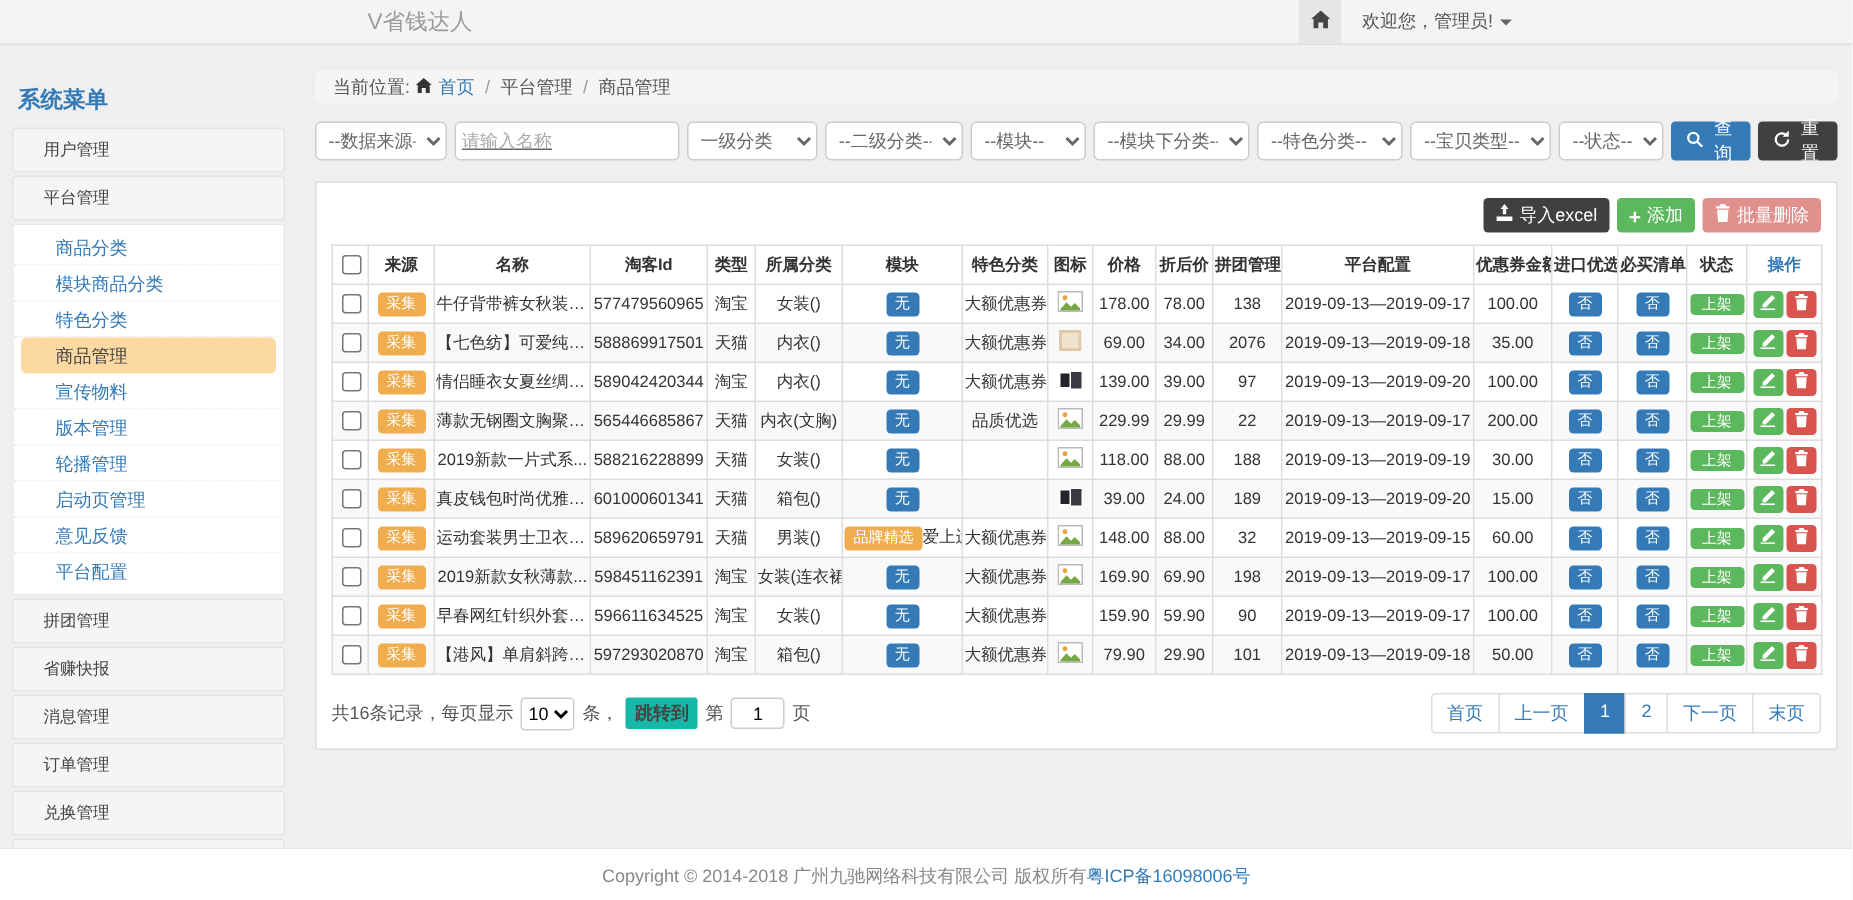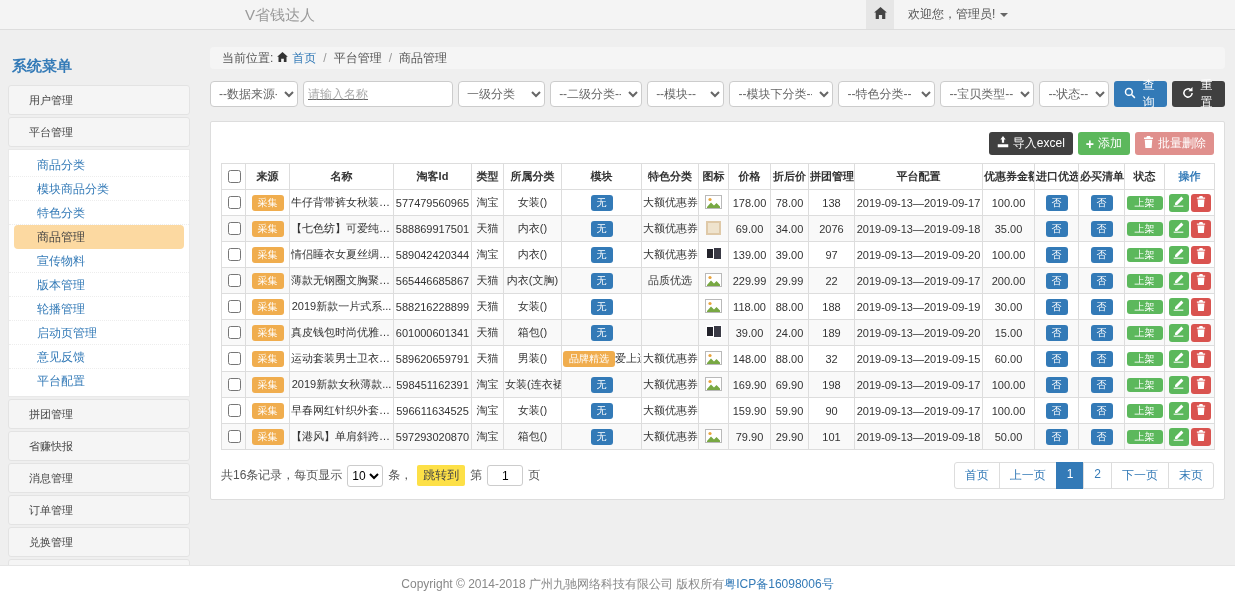--- a/index.html
+++ b/index.html
@@ -53,21 +53,21 @@
   .badge-orange { background:#f0ad4e; }
   .badge-blue { background:#337ab7; cursor:pointer; }
   .tag-green { background:#5cb85c; border-radius:3px; color:#fff; padding:0 8px; display:inline-block; font-size:10px; cursor:pointer; }
   .opbtn { display:inline-flex; width:20px; height:18px; border-radius:3px; align-items:center; justify-content:center; margin:0 1px; cursor:pointer; border:none; padding:0; }
   .op-edit { background:#5cb85c; }
   .op-del  { background:#d9534f; }
   
   .pager { display:flex; justify-content:space-between; align-items:center; margin-top:12px; color:#555; font-size:12px; }
   .pager-left { display:flex; align-items:center; gap:5px; }
   .pager-left select { height:22px; border:1px solid #ccc; border-radius:3px; background:#fff; font-size:12px; }
-  .jump-btn { background:#fde047; border-radius:2px; padding:2px 6px; color:#444; cursor:pointer; }
+  .jump-btn { background:#14b8a6; border-radius:2px; padding:2px 6px; color:#444; cursor:pointer;font-weight:bold; }
   .page-input { width:36px; height:21px; border:1px solid #ccc; border-radius:3px; text-align:center; font-size:12px; }
   .pages { display:flex; }
   .pg { border:1px solid #ddd; background:#fff; color:#337ab7; padding:4px 10px; margin-left:-1px; cursor:pointer; }
   .pg.active { background:#337ab7; color:#fff; border-color:#337ab7; }
   .pg:first-child { border-radius:3px 0 0 3px; }
   .pg:last-child { border-radius:0 3px 3px 0; }
   
   footer { position:absolute; left:0; right:0; bottom:0; height:35px; background:#fff; border-top:1px solid #e5e5e5; display:flex; align-items:flex-start; justify-content:center; padding-top:10px; color:#888; font-size:12px; }
   footer a { color:#337ab7; text-decoration:none; cursor:pointer; }
 </style>

